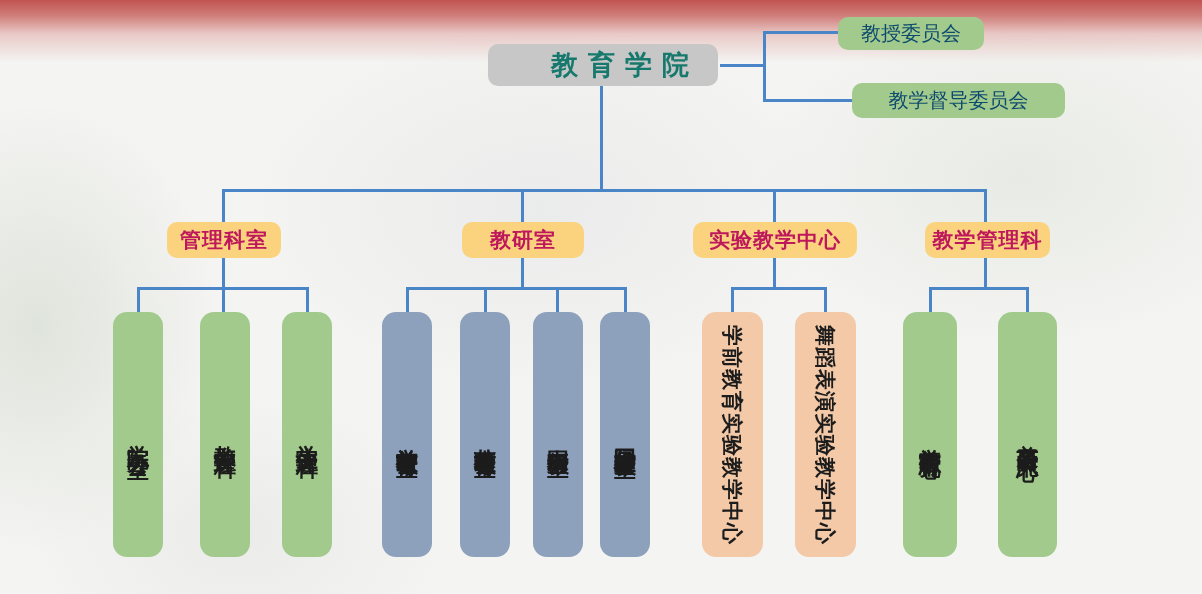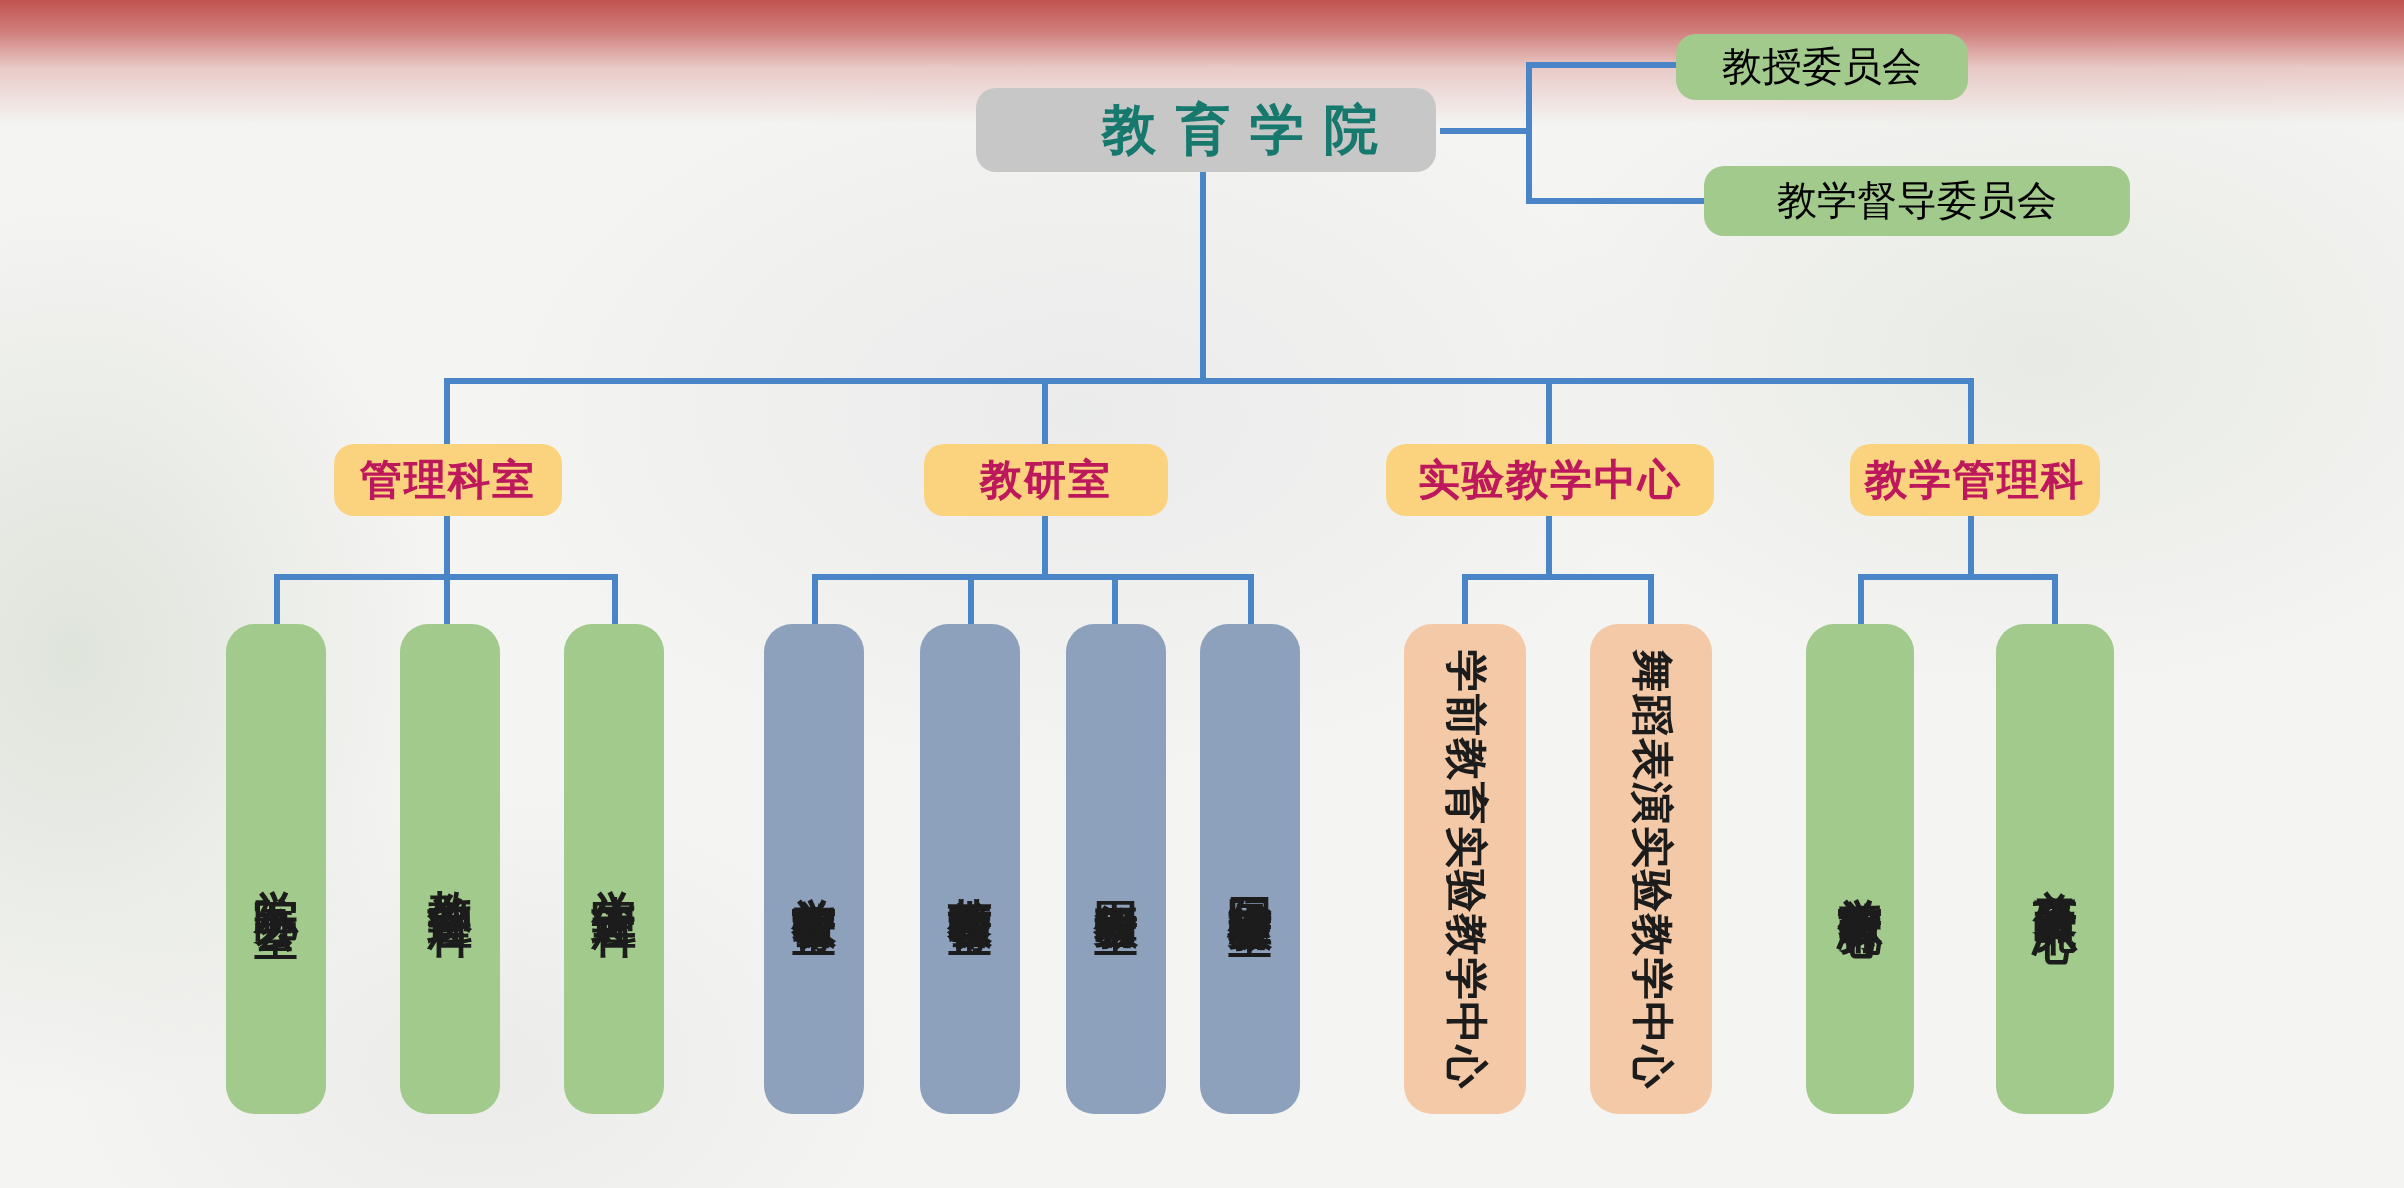--- a/index.html
+++ b/index.html
@@ -11,21 +11,21 @@
         rgba(219,150,146,.45) 34px, rgba(244,238,236,0) 62px),
       radial-gradient(ellipse 260px 320px at 3% 55%, rgba(150,172,140,.22), transparent 70%),
       radial-gradient(ellipse 420px 260px at 45% 35%, rgba(188,194,200,.18), transparent 70%),
       radial-gradient(ellipse 380px 240px at 85% 30%, rgba(168,186,158,.16), transparent 70%),
       radial-gradient(ellipse 300px 200px at 20% 90%, rgba(180,188,178,.14), transparent 70%),
       #f4f4f2;
   }
   .line{position:absolute;background:#4a86c7;}
   .node{position:absolute;display:flex;align-items:center;justify-content:center;border-radius:10px;box-sizing:border-box;}
   .root-node{background:#c7c7c7;color:#17796d;font-weight:bold;font-size:27px;letter-spacing:10px;padding-left:10px;}
-  .committee{background:#a3ca8d;color:#000000;font-size:20px;font-weight:500;}
+  .committee{background:#a3ca8d;color:#0c4a6e;font-size:20px;font-weight:500;}
   .lvl2{background:#fbd37e;color:#be185d;font-weight:bold;font-size:21px;letter-spacing:1px;}
   .vcol{position:absolute;top:312px;height:245px;border-radius:14px;display:flex;align-items:center;justify-content:center;}
   .vcol.green{background:#a3ca8d;}
   .vcol.slate{background:#8da1bc;}
   .vcol.peach{background:#f3c9a7;}
   .vtext{writing-mode:vertical-rl;text-orientation:upright;font-size:22px;letter-spacing:3px;
          font-weight:600;color:#1c1c1c;line-height:1;}
   .vtext.tight{letter-spacing:1px;font-size:22px;}
   .vtext.sideways{text-orientation:sideways;font-size:21px;letter-spacing:1px;}
 </style>

